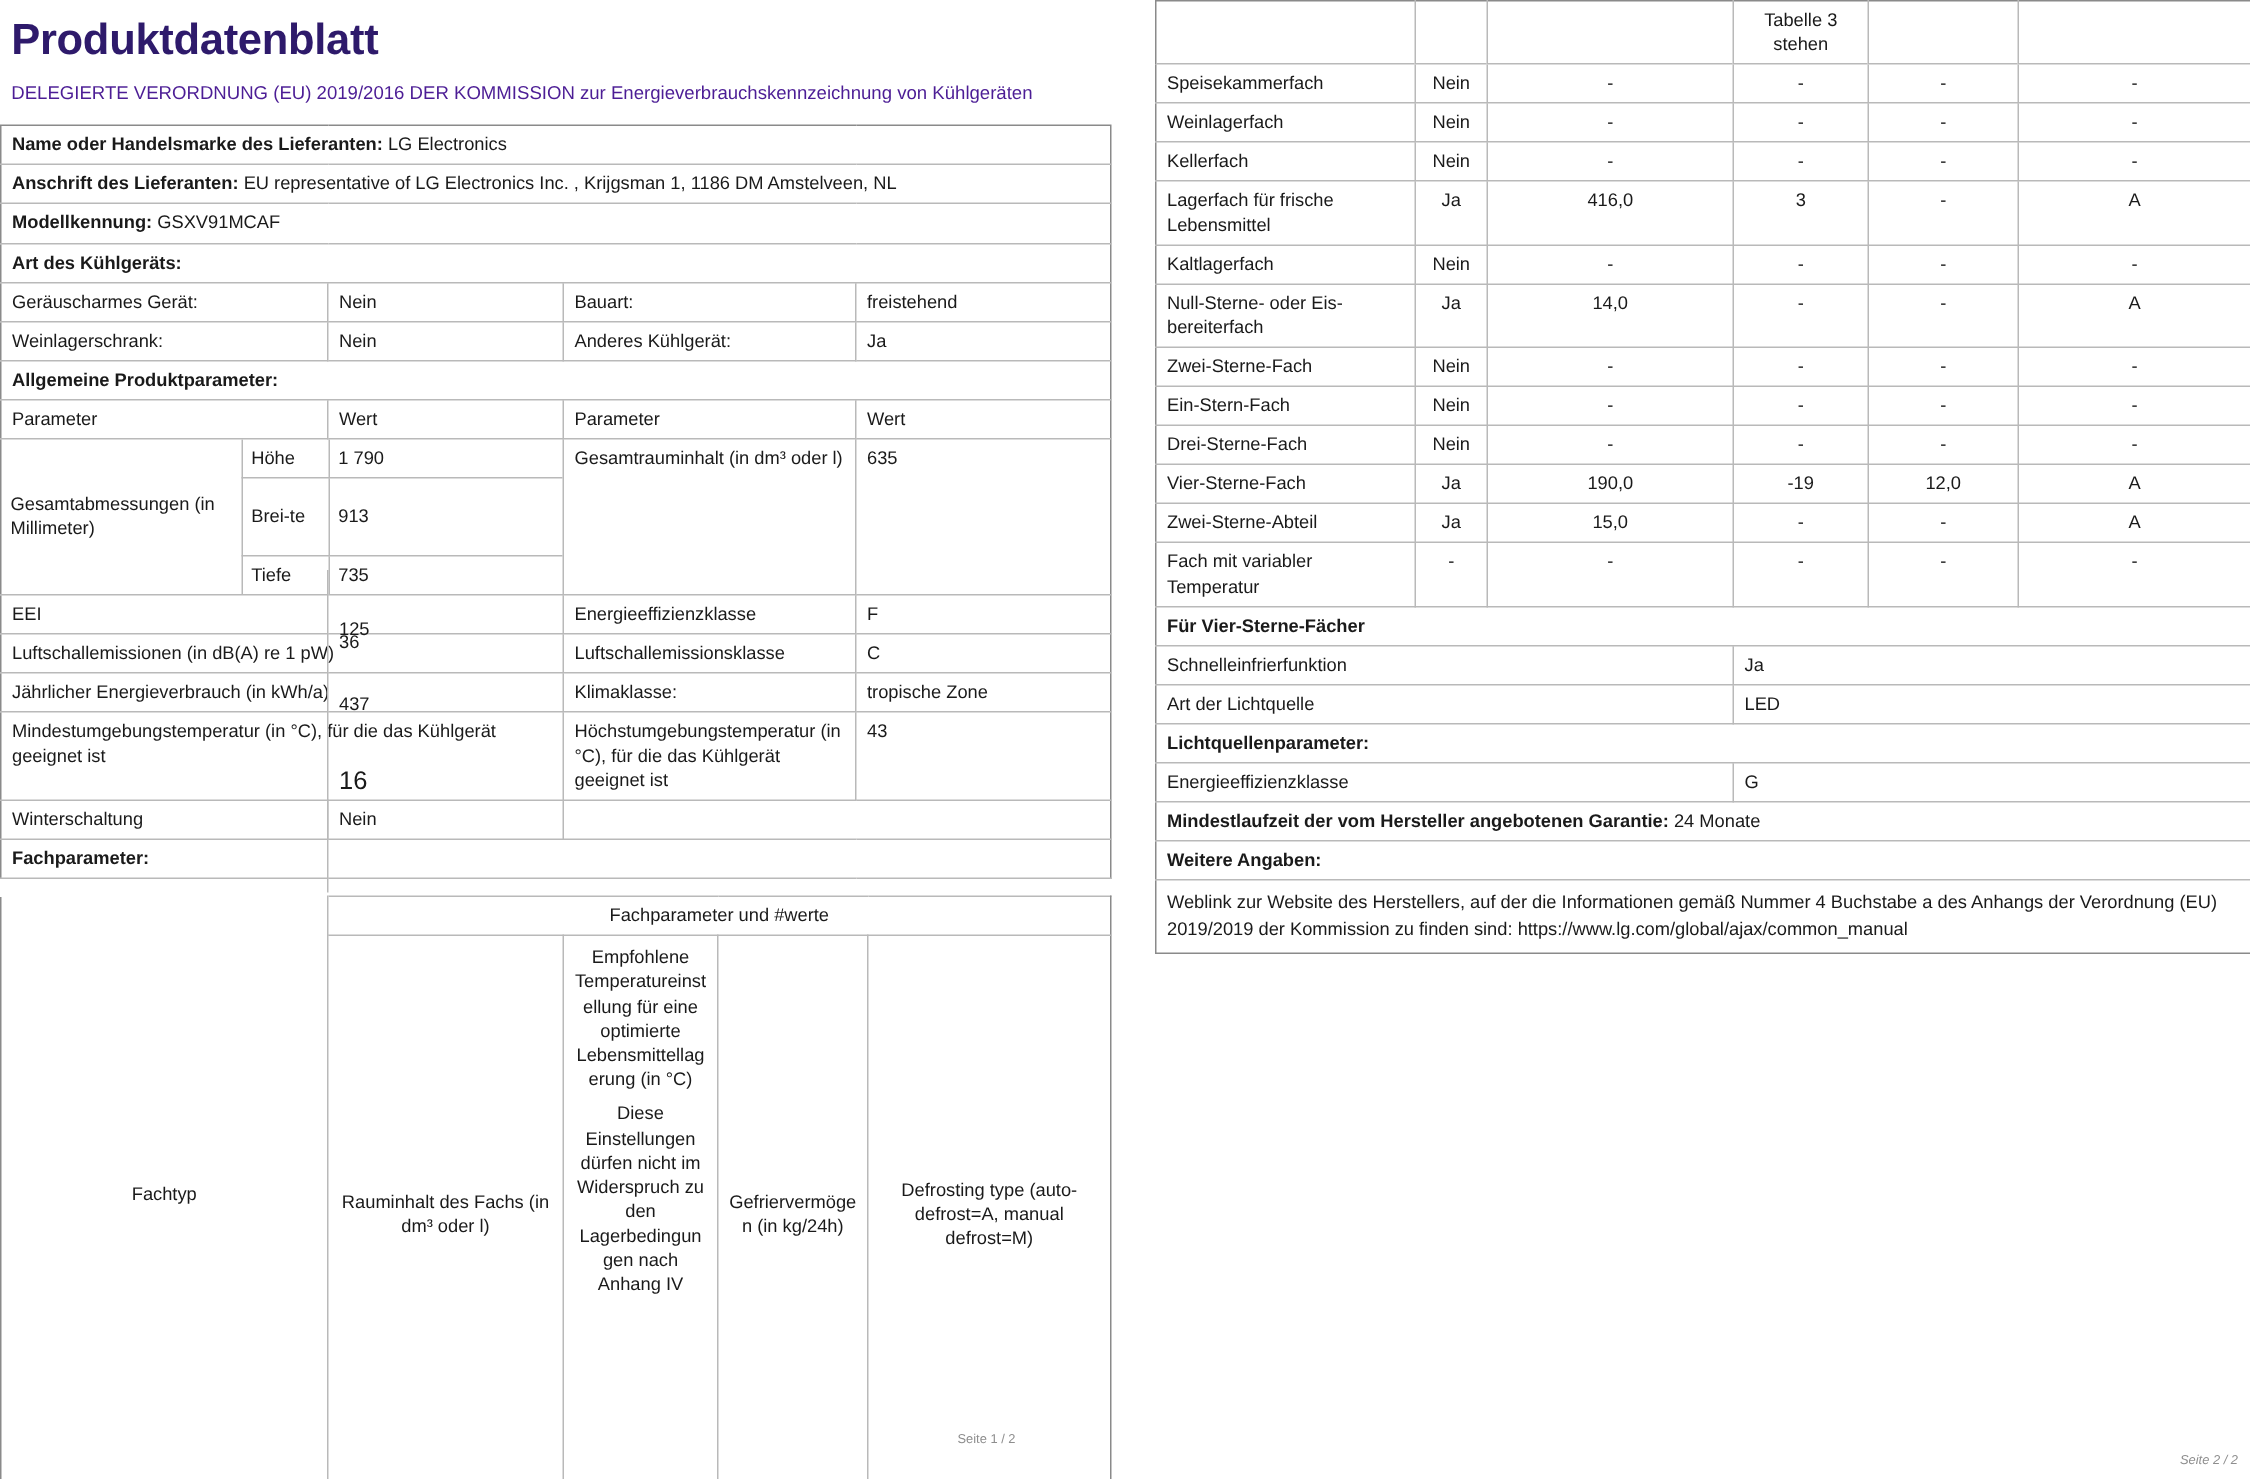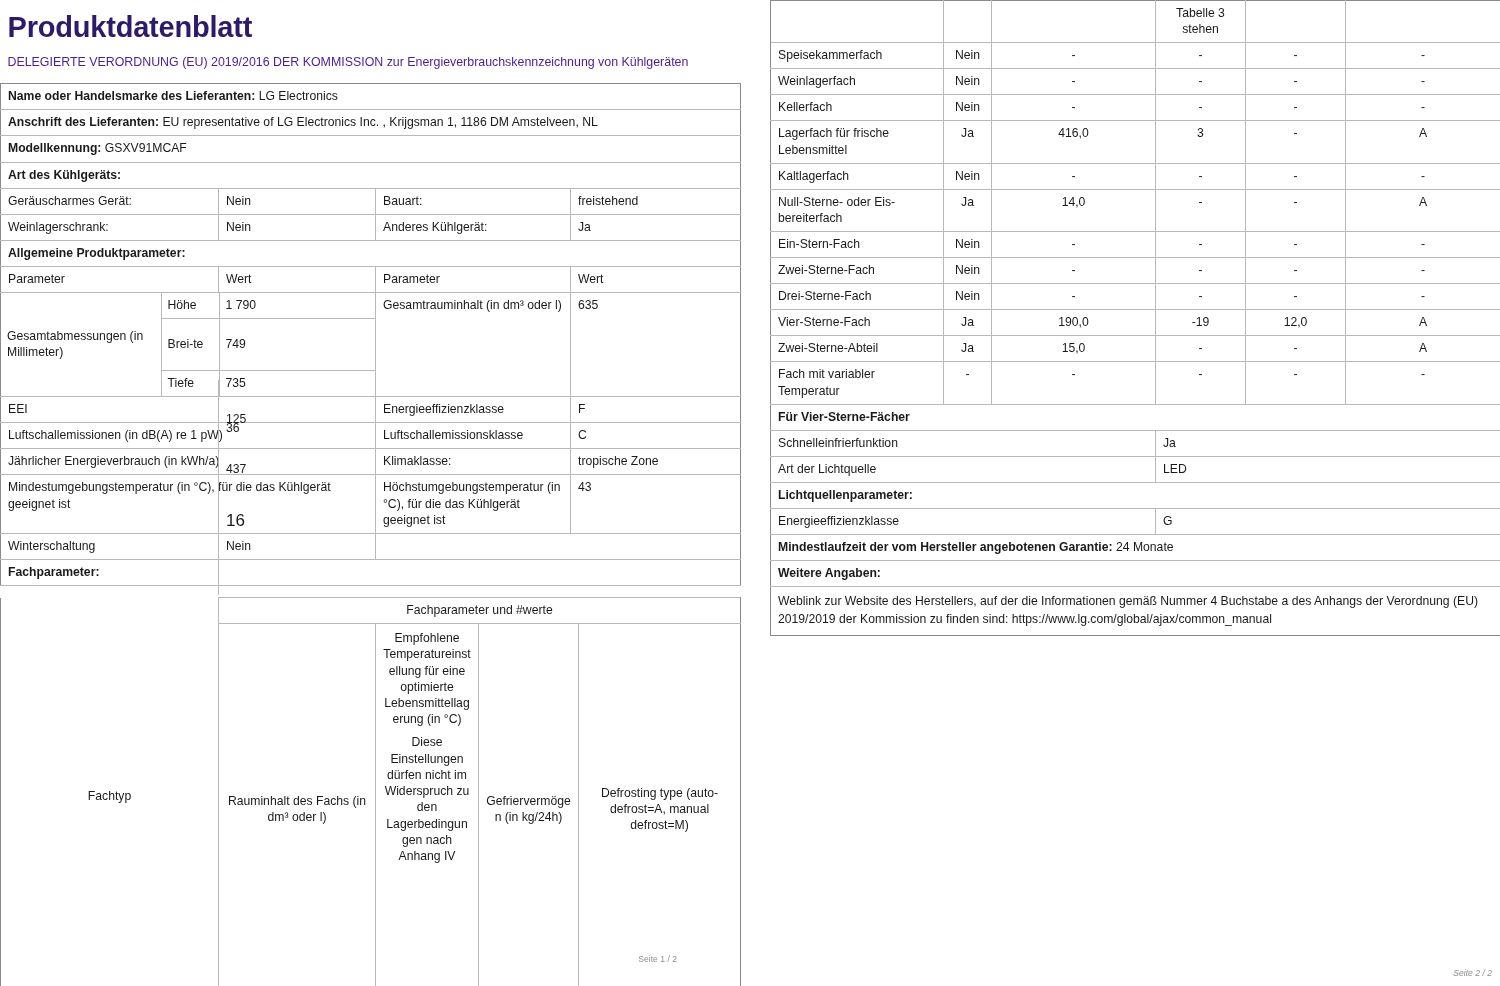--- a/index.html
+++ b/index.html
@@ -188,21 +188,21 @@
                 <col>
               </colgroup>
           <tbody>
                 <tr>
             <td rowspan="3" class="lbl-span">Gesamtabmessungen (in Millimeter)</td>
             <td style="border-top:none;">Höhe</td>
             <td style="border-top:none;border-right:none;">1 790</td>
           </tr>
           <tr>
             <td style="height:42px;">Brei-te</td>
-            <td style="border-right:none;">749</td>
+            <td style="border-right:none;">913</td>
           </tr>
           <tr>
             <td style="border-bottom:none;">Tiefe</td>
             <td style="border-bottom:none;border-right:none;">735</td>
           </tr>
         </tbody>
             </table>
       </td>
       <td class="vmid">Gesamtrauminhalt (in dm³ oder l)</td>
       <td class="vmid outer-right">635</td>
@@ -344,29 +344,29 @@
     </tr>
     <tr>
       <td class="outer-left">Null-Sterne- oder Eis-bereiterfach</td>
       <td class="ctr vmid">Ja</td>
       <td class="ctr vmid">14,0</td>
       <td class="ctr vmid">-</td>
       <td class="ctr vmid">-</td>
       <td class="ctr vmid outer-right">A</td>
     </tr>
     <tr>
+      <td class="outer-left">Zwei-Sterne-Fach</td>
+      <td class="ctr">Nein</td>
+      <td class="ctr">-</td>
+      <td class="ctr">-</td>
+      <td class="ctr">-</td>
+      <td class="ctr outer-right">-</td>
+    </tr>
+    <tr>
       <td class="outer-left">Ein-Stern-Fach</td>
-      <td class="ctr">Nein</td>
-      <td class="ctr">-</td>
-      <td class="ctr">-</td>
-      <td class="ctr">-</td>
-      <td class="ctr outer-right">-</td>
-    </tr>
-    <tr>
-      <td class="outer-left">Zwei-Sterne-Fach</td>
       <td class="ctr">Nein</td>
       <td class="ctr">-</td>
       <td class="ctr">-</td>
       <td class="ctr">-</td>
       <td class="ctr outer-right">-</td>
     </tr>
     <tr>
       <td class="outer-left">Drei-Sterne-Fach</td>
       <td class="ctr">Nein</td>
       <td class="ctr">-</td>

